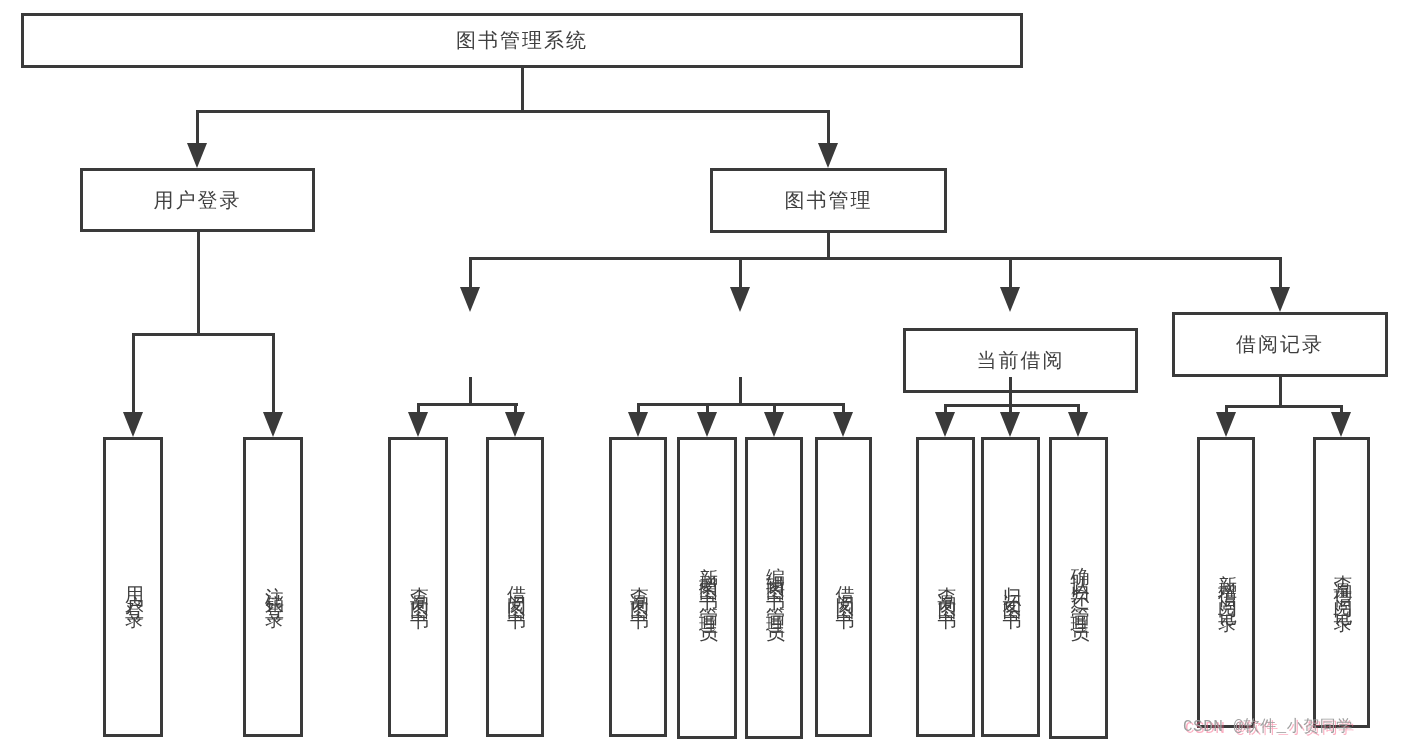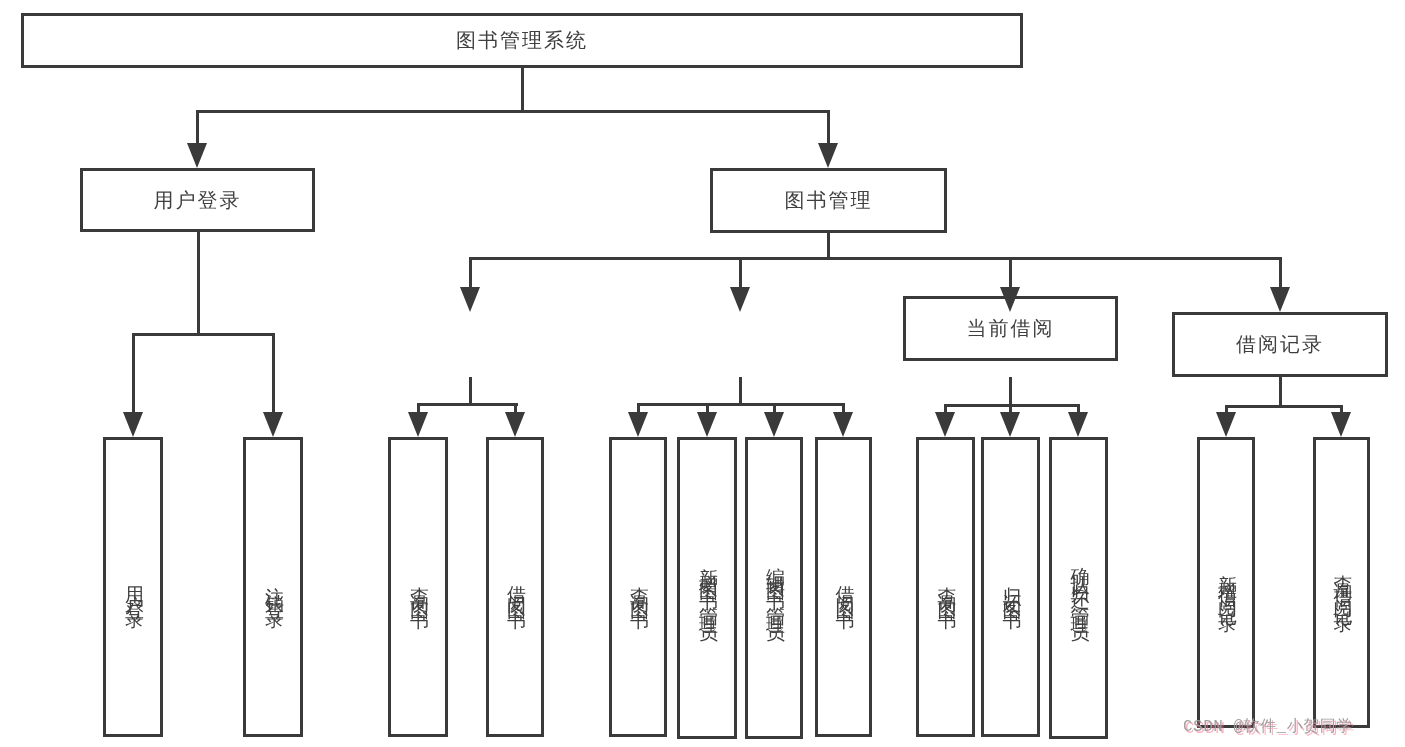--- a/index.html
+++ b/index.html
@@ -27,21 +27,21 @@
     <span class="hlabel">图书管理系统</span>
   </div>
 
   <div class="box" style="left:80px;top:168px;width:235px;height:64px">
     <span class="hlabel">用户登录</span>
   </div>
   <div class="box" style="left:710px;top:168px;width:237px;height:65px">
     <span class="hlabel">图书管理</span>
   </div>
 
-  <div class="box" style="left:903px;top:296px;width:215px;height:65px">
+  <div class="box" style="left:903px;top:328px;width:235px;height:65px">
     <span class="hlabel">当前借阅</span>
   </div>
   <div class="box" style="left:1172px;top:312px;width:216px;height:65px">
     <span class="hlabel">借阅记录</span>
   </div>
 
   <div class="box" style="left:103px;top:437px;width:60px;height:300px">
     <span class="vlabel">用户登录</span>
   </div>
   <div class="box" style="left:243px;top:437px;width:60px;height:300px">

